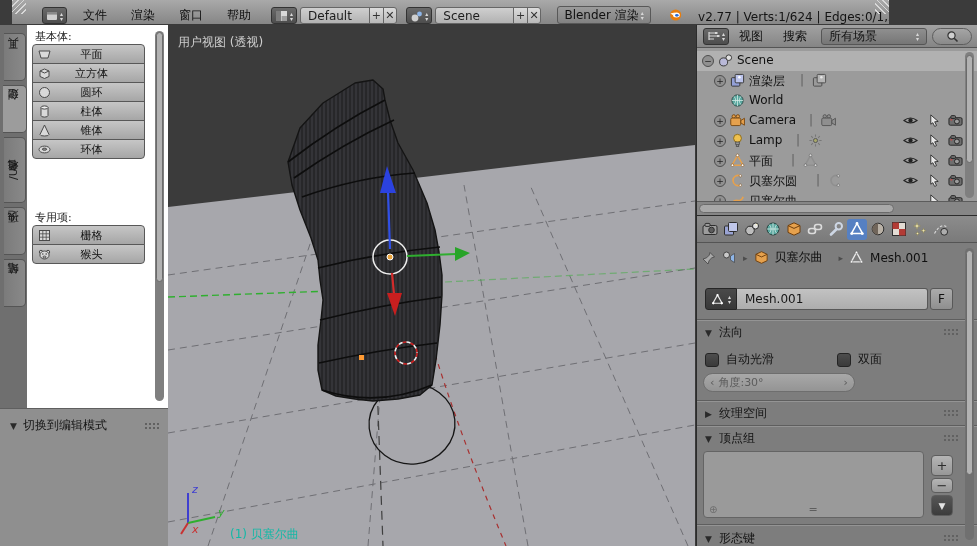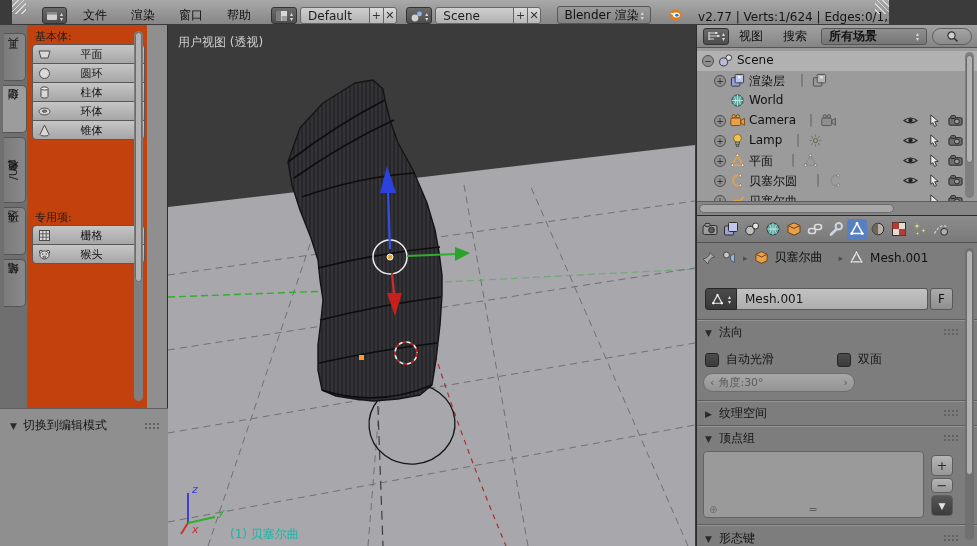--- a/index.html
+++ b/index.html
@@ -25,21 +25,21 @@
   .eng{height:18px;background:linear-gradient(#9b9b9b,#828282);border:1px solid #585858;border-radius:3px;
     display:flex;align-items:center;font-size:12px;color:#101010;padding:0 6px;box-sizing:border-box;}
   .stats{font-size:12px;color:#141414;margin-left:16px;overflow:hidden;}
   
   .left-region{left:0;top:25px;width:168px;height:521px;background:#8f8f8f;border-right:1px solid #2c2c2c;box-sizing:border-box;}
   .tabstrip{left:0;top:0;width:27px;height:383px;background:#6f6f6f;}
   .vtab{position:absolute;left:4px;width:22px;background:linear-gradient(90deg,#898989,#7b7b7b);
     border:1px solid #555;border-right:none;border-radius:5px 0 0 5px;color:#191919;font-size:11px;
     writing-mode:vertical-rl;transform:rotate(180deg);display:flex;align-items:center;justify-content:center;box-sizing:border-box;}
   .vtab.active{background:#9c9c9c;left:3px;width:24px;}
-  .shelf{left:27px;top:0;width:120px;height:383px;background:#c2410c;}
+  .shelf{left:27px;top:0;width:141px;height:383px;background:#ffffff;}
   .shelf-label{position:absolute;left:8px;font-size:11px;color:#1e1e1e;}
   .tool-col{position:absolute;left:5px;width:113px;}
   .tool-btn{height:20px;margin-top:-1px;background:linear-gradient(#c6c6c6,#a6a6a6);border:1px solid #585858;
     display:flex;align-items:center;font-size:11px;color:#111;box-sizing:border-box;}
   .tool-btn:first-child{margin-top:0;border-radius:4px 4px 0 0;}
   .tool-btn:last-child{border-radius:0 0 4px 4px;}
   .tool-btn .ticon{width:15px;height:15px;margin:0 3px 0 4px;flex:none;}
   .tool-btn .tlabel{flex:1;text-align:center;padding-right:16px;}
   .vscroll{position:absolute;width:9px;border-radius:5px;background:#7f7f7f;}
   .vscroll .thumb{position:absolute;left:1px;right:1px;border-radius:4px;background:#b2b2b2;border:1px solid #6a6a6a;box-sizing:border-box;}
@@ -52,21 +52,21 @@
   .viewport{left:168px;top:25px;width:528px;height:521px;background:#3b3b3b;}
   .view-label{left:10px;top:9px;font-size:12px;color:#cfcfcf;}
   .obj-label{left:62px;top:501px;font-size:12px;color:#14b8a6;}
   .ax{font-size:11px;font-style:italic;}
   
   .outliner{left:696px;top:25px;width:281px;height:190px;background:#9b9b9b;border-left:1px solid #2c2c2c;box-sizing:border-box;}
   .o-hdr{left:0;top:0;width:281px;height:23px;background:linear-gradient(#a2a2a2,#858585);
     border-bottom:1px solid #555;display:flex;align-items:center;box-sizing:border-box;}
   .o-menu{font-size:12px;color:#101010;margin:0 10px;}
   .scope{height:17px;background:linear-gradient(#8f8f8f,#767676);border:1px solid #565656;border-radius:3px;
-    font-size:12px;color:#101010;display:flex;align-items:center;padding:0 7px;box-sizing:border-box;margin-left:4px;font-weight:bold;}
+    font-size:12px;color:#101010;display:flex;align-items:center;padding:0 7px;box-sizing:border-box;margin-left:4px;}
   .pill{height:17px;border-radius:9px;background:linear-gradient(#a5a5a5,#8a8a8a);border:1px solid #5d5d5d;
     display:flex;align-items:center;justify-content:center;box-sizing:border-box;}
   .o-row{position:absolute;left:0;width:281px;height:20px;font-size:12px;color:#101010;}
   .o-row.selected{background:#b1b1b1;}
   .expander{position:absolute;width:12px;height:12px;top:4px;border:1px solid #4e4e4e;border-radius:7px;
     background:#909090;color:#222;font-size:9px;line-height:10px;text-align:center;box-sizing:border-box;}
   .o-label{position:absolute;top:2px;}
   .o-pipe{position:absolute;top:2px;color:#606060;}
   .oicon{position:absolute;width:15px;height:15px;top:2px;}
   .r-ico{position:absolute;width:15px;height:13px;top:3px;}
@@ -191,43 +191,50 @@
       <span class="shelf-label" style="top:4px">基本体:</span>
       <div class="tool-col" style="top:19px">
         <div class="tool-btn">
           <svg class="ticon" viewBox="0 0 15 15">
               <polygon points="2,4 13,4 11,11 4,11" fill="#d9d9d9" stroke="#4a4a4a"></polygon>
             </svg>
           <span class="tlabel">平面</span>
         </div>
         <div class="tool-btn">
           <svg class="ticon" viewBox="0 0 15 15">
+              <polygon points="3,5 7.5,3 12,5 12,10.5 7.5,12.5 3,10.5" fill="#d9d9d9" stroke="#4a4a4a"></polygon>
+              <polyline points="3,5 7.5,7 12,5 M7.5,7 L7.5,12.5" fill="none" stroke="#4a4a4a"></polyline>
+            </svg>
+          <span class="tlabel">立方体</span>
+        </div>
+        <div class="tool-btn">
+          <svg class="ticon" viewBox="0 0 15 15">
               <circle cx="7.5" cy="7.5" r="5" fill="#d9d9d9" stroke="#4a4a4a"></circle>
             </svg>
           <span class="tlabel">圆环</span>
         </div>
         <div class="tool-btn">
           <svg class="ticon" viewBox="0 0 15 15">
               <path d="M4,3.5 V11.5 A3.5,1.6 0 0 0 11,11.5 V3.5" fill="#d9d9d9" stroke="#4a4a4a"></path>
               <ellipse cx="7.5" cy="3.5" rx="3.5" ry="1.6" fill="#efefef" stroke="#4a4a4a"></ellipse>
             </svg>
           <span class="tlabel">柱体</span>
         </div>
         <div class="tool-btn">
           <svg class="ticon" viewBox="0 0 15 15">
+              <path d="M7.5,2 L12,11.5 A4.5,1.5 0 0 1 3,11.5 Z" fill="#d9d9d9" stroke="#4a4a4a"></path>
+            </svg>
+          <span class="tlabel">锥体</span>
+        </div>
+        <div class="tool-btn">
+          <svg class="ticon" viewBox="0 0 15 15">
               <ellipse cx="7.5" cy="7.5" rx="5.5" ry="3.4" fill="#d9d9d9" stroke="#4a4a4a"></ellipse>
               <ellipse cx="7.5" cy="7.2" rx="2.2" ry="1.1" fill="#8f8f8f" stroke="#4a4a4a"></ellipse>
             </svg>
           <span class="tlabel">环体</span>
-        </div>
-        <div class="tool-btn">
-          <svg class="ticon" viewBox="0 0 15 15">
-              <path d="M7.5,2 L12,11.5 A4.5,1.5 0 0 1 3,11.5 Z" fill="#d9d9d9" stroke="#4a4a4a"></path>
-            </svg>
-          <span class="tlabel">锥体</span>
         </div>
       </div>
       <span class="shelf-label" style="top:185px">专用项:</span>
       <div class="tool-col" style="top:200px">
         <div class="tool-btn">
           <svg class="ticon" viewBox="0 0 15 15">
               <rect x="2.5" y="2.5" width="10" height="10" fill="#d9d9d9" stroke="#4a4a4a"></rect>
               <path d="M5.8,2.5 V12.5 M9.2,2.5 V12.5 M2.5,5.8 H12.5 M2.5,9.2 H12.5" stroke="#4a4a4a" stroke-width="0.8"></path>
             </svg>
           <span class="tlabel">栅格</span>

